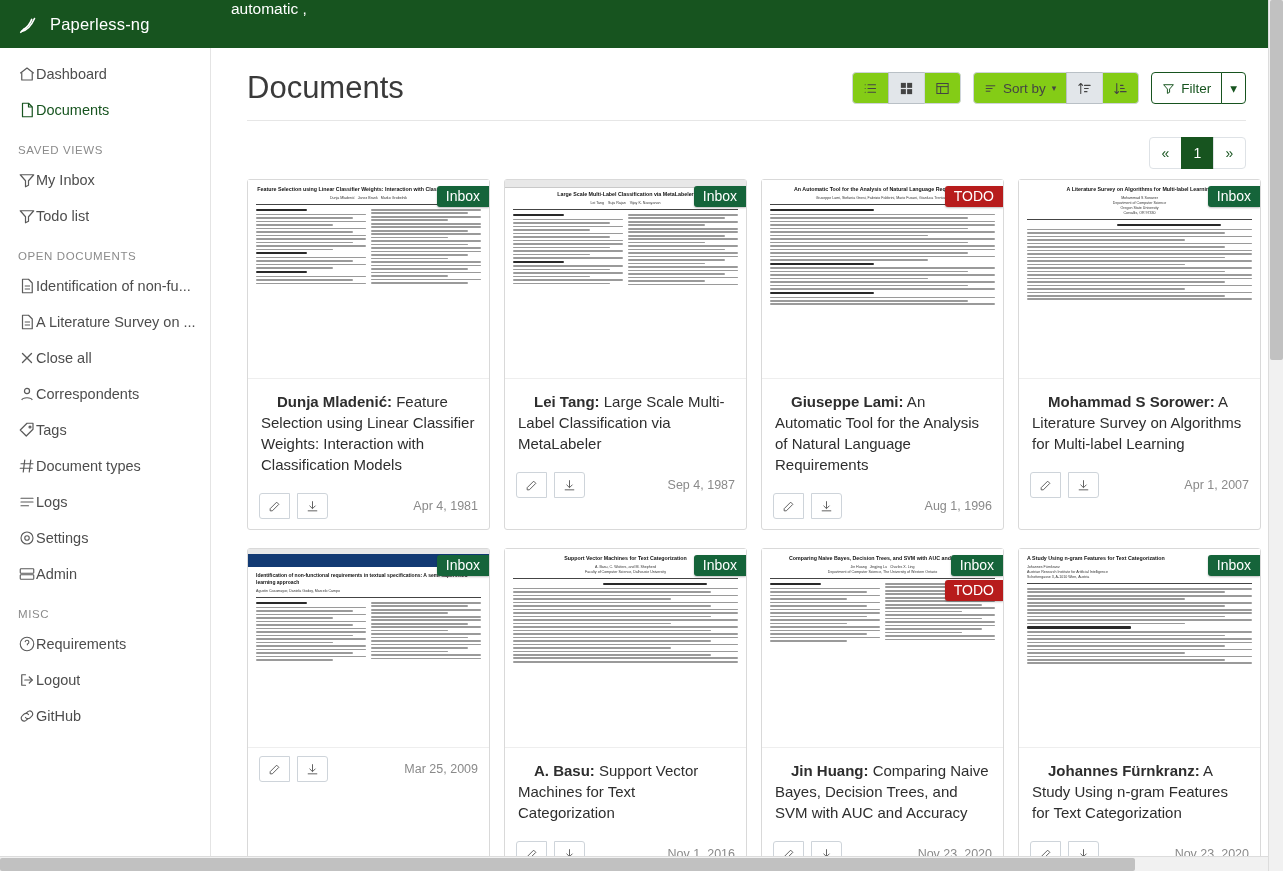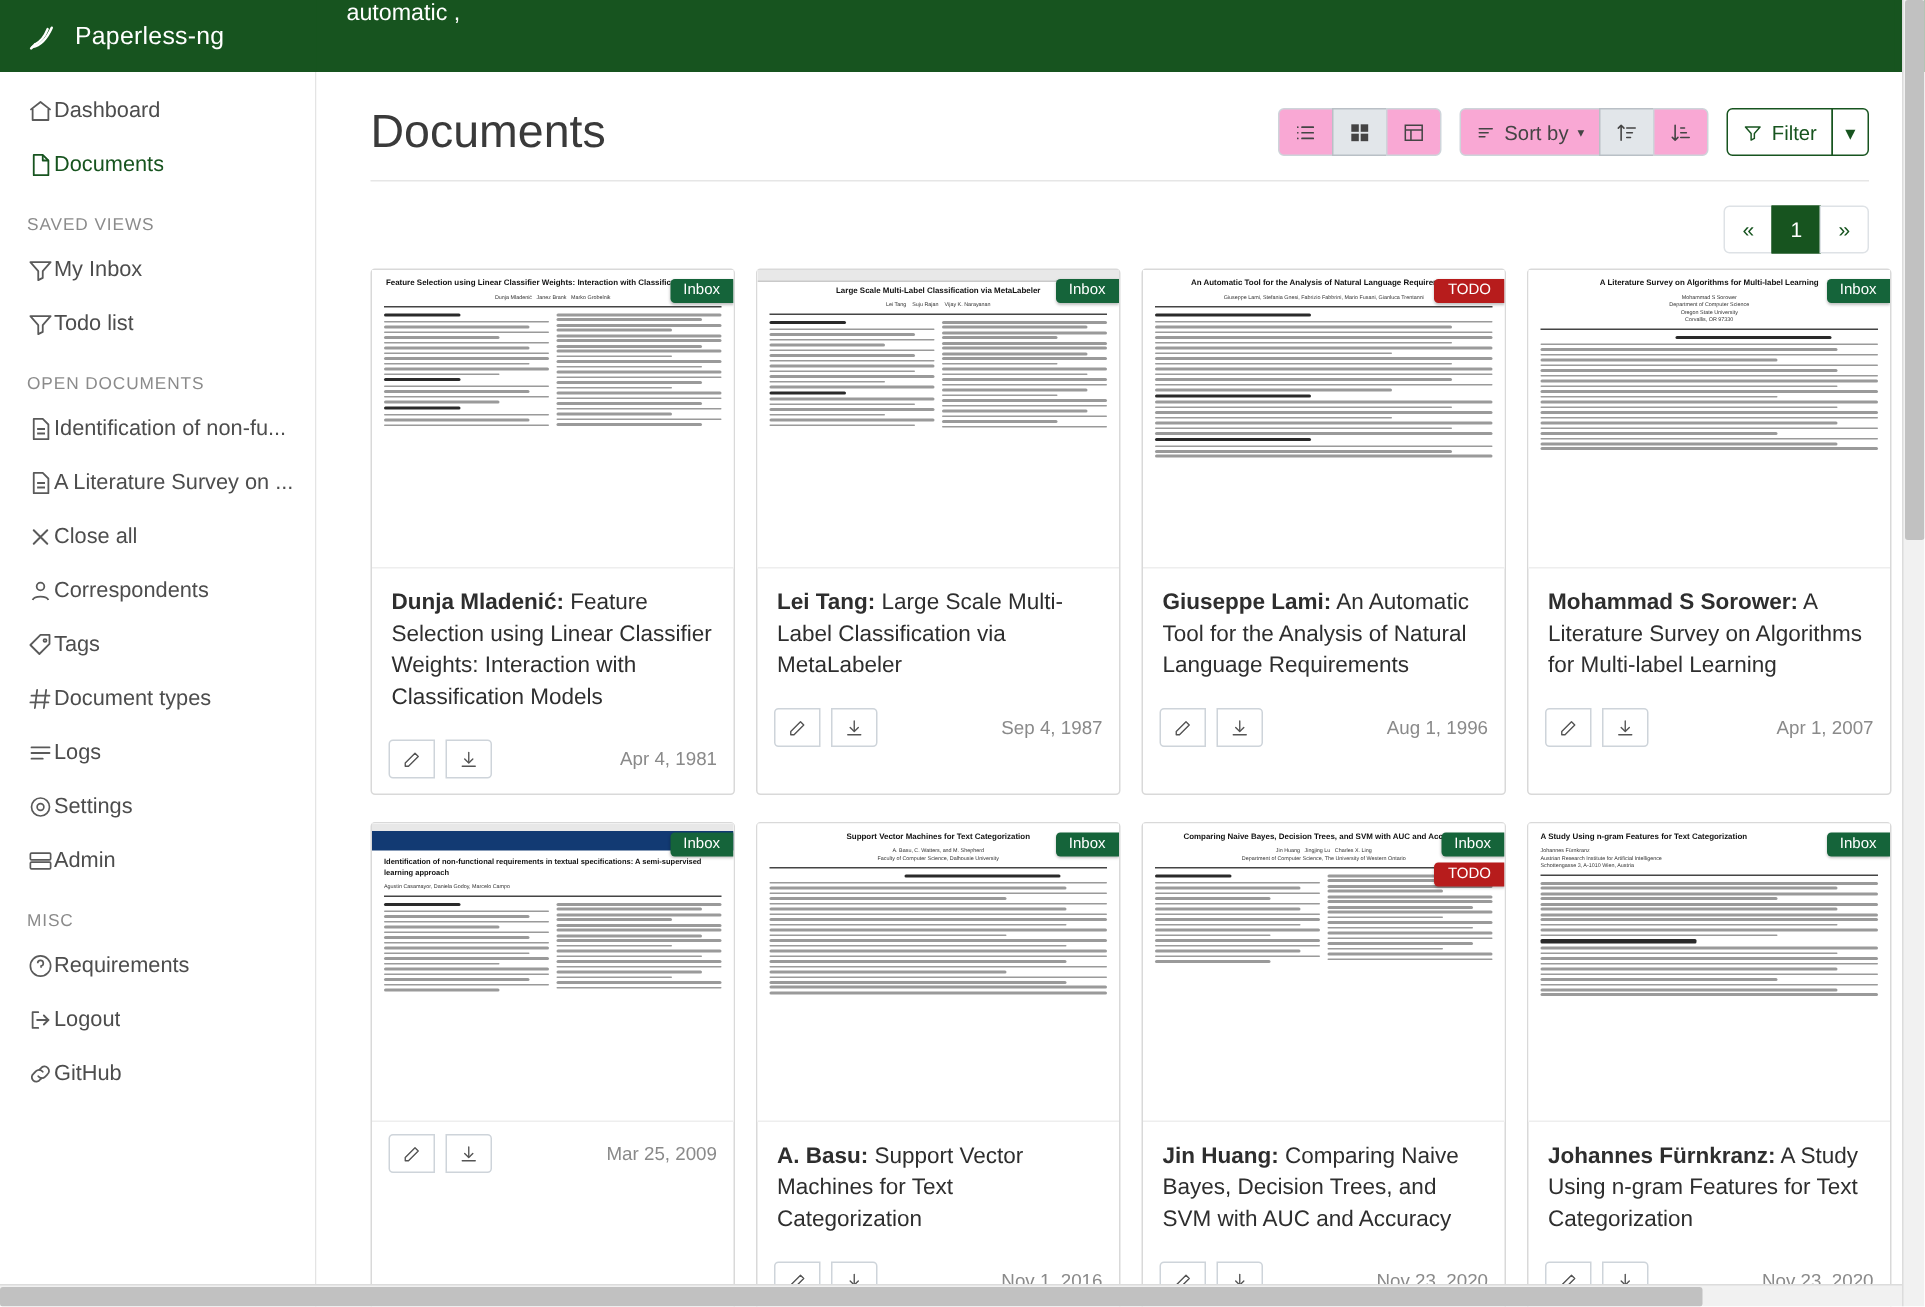--- a/index.html
+++ b/index.html
@@ -53,21 +53,21 @@
 
   .page-head {
     display: flex; align-items: center; justify-content: space-between;
     padding: 22px 0 14px 0; border-bottom: 1px solid #e6e6e6; margin-right: 17px;
   }
   .page-title { font-size: 31px; font-weight: 400; color: #3a3a3a; }
   .head-tools { display: flex; align-items: center; gap: 12px; }
 
   .btn-group { display: flex; }
   .btn {
-    border: 1px solid #ced4da; background: #f9a8d4; color: #444;
+    border: 1px solid #ced4da; background: #84cc16; color: #444;
     height: 32px; display: flex; align-items: center; gap: 6px;
     padding: 0 10px; font-size: 13.5px; cursor: pointer;
   }
   .btn-group .btn { border-radius: 0; margin-left: -1px; }
   .btn-group .btn:first-child { border-radius: 4px 0 0 4px; margin-left: 0; }
   .btn-group .btn:last-child { border-radius: 0 4px 4px 0; }
   .btn.sel { background: #e2e6ea; border-color: #b9c0c6; }
   .btn svg { display: block; }
 
   .filter-btn { background: #fff; border: 1px solid #17541f; color: #17541f; font-size: 13.5px; }
@@ -88,28 +88,28 @@
   
   .grid { display: grid; grid-template-columns: repeat(4, 243px); gap: 18px 14px; padding-bottom: 30px; }
   .card { border: 1px solid #d9d9d9; border-radius: 3px; background: #fff; position: relative; }
   .thumb {
     height: 199px; overflow: hidden; position: relative;
     border-bottom: 1px solid #eee; background: #fff;
   }
   .thumb .paper { padding: 6px 8px; transform-origin: top left; }
   .tags { position: absolute; top: 6px; right: 0; display: flex; flex-direction: column; align-items: flex-end; gap: 4px; z-index: 3; }
   .tag {
-    color: #fff; font-size: 10px; padding: 2px 9px 3px 9px; border-radius: 3px 0 0 3px;
+    color: #fff; font-size: 14px; padding: 2px 9px 3px 9px; border-radius: 3px 0 0 3px;
     box-shadow: 0 1px 2px rgba(0,0,0,.25);
   }
   .card-title {
     padding: 12px 13px 10px 13px; font-size: 15px; line-height: 21px; color: #2e2e2e;
     min-height: 62px;
   }
-  .card-title b { font-weight: 700; }
+  .card-title b { font-weight: 700; margin-left: 16px; }
   .card-foot {
     display: flex; align-items: center; gap: 8px; padding: 8px 11px 10px 11px;
   }
   .mini-btn {
     width: 31px; height: 26px; border: 1px solid #ced4da; background: #fff;
     display: flex; align-items: center; justify-content: center; color: #555; cursor: pointer;
   }
   .mini-btn:first-child { border-radius: 3px 0 0 3px; }
   .mini-btn + .mini-btn { border-radius: 0 3px 3px 0; margin-left: -1px; }
   .card-date { margin-left: auto; font-size: 12.5px; color: #8a8a8a; }

